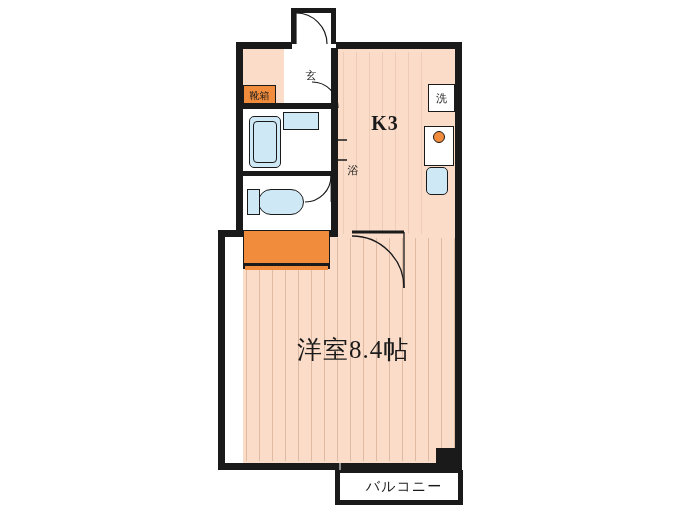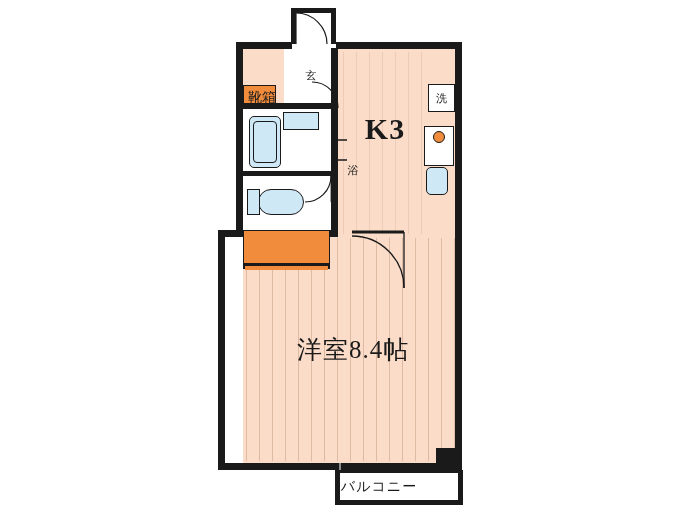--- a/index.html
+++ b/index.html
@@ -37,35 +37,34 @@
     color: #1a1a1a;
     font-family: "Liberation Serif", serif;
     white-space: nowrap;
     text-align: center;
   }
   .label-main {
     font-size: 25px;
     letter-spacing: 1px;
   }
   .label-k3 {
-    font-size: 30px;
+    font-size: 20px;
     font-weight: bold;
     letter-spacing: 1px;
   }
   .label-cl {
     font-size: 20px;
     font-weight: bold;
     letter-spacing: 3px;
   }
   .label-small {
     font-size: 11px;
   }
   .label-tiny {
-    font-size: 14px;
-    text-align: right;
+    font-size: 10px;
   }
   .label-balcony {
     font-size: 14px;
     letter-spacing: 1px;
   }
   .box-outline {
     position: absolute;
     border: 1px solid #1a1a1a;
     box-sizing: border-box;
   }
@@ -220,15 +219,15 @@
 
 
   <div class="label label-small" style="left:294px; top:68px; width:34px;">玄</div>
 
   <div class="label label-tiny" style="left:243px; top:89px; width:33px;">靴箱</div>
 
   <div class="label label-small" style="left:342px; top:163px; width:22px;">浴</div>
 
   <div class="label label-small" style="left:429px; top:91px; width:25px;">洗</div>
 
-  <div class="label label-balcony" style="left:321px; top:478px; width:116px;">バルコニー</div>
+  <div class="label label-balcony" style="left:346px; top:478px; width:116px;">バルコニー</div>
 
 </div>
 
 </body></html>

